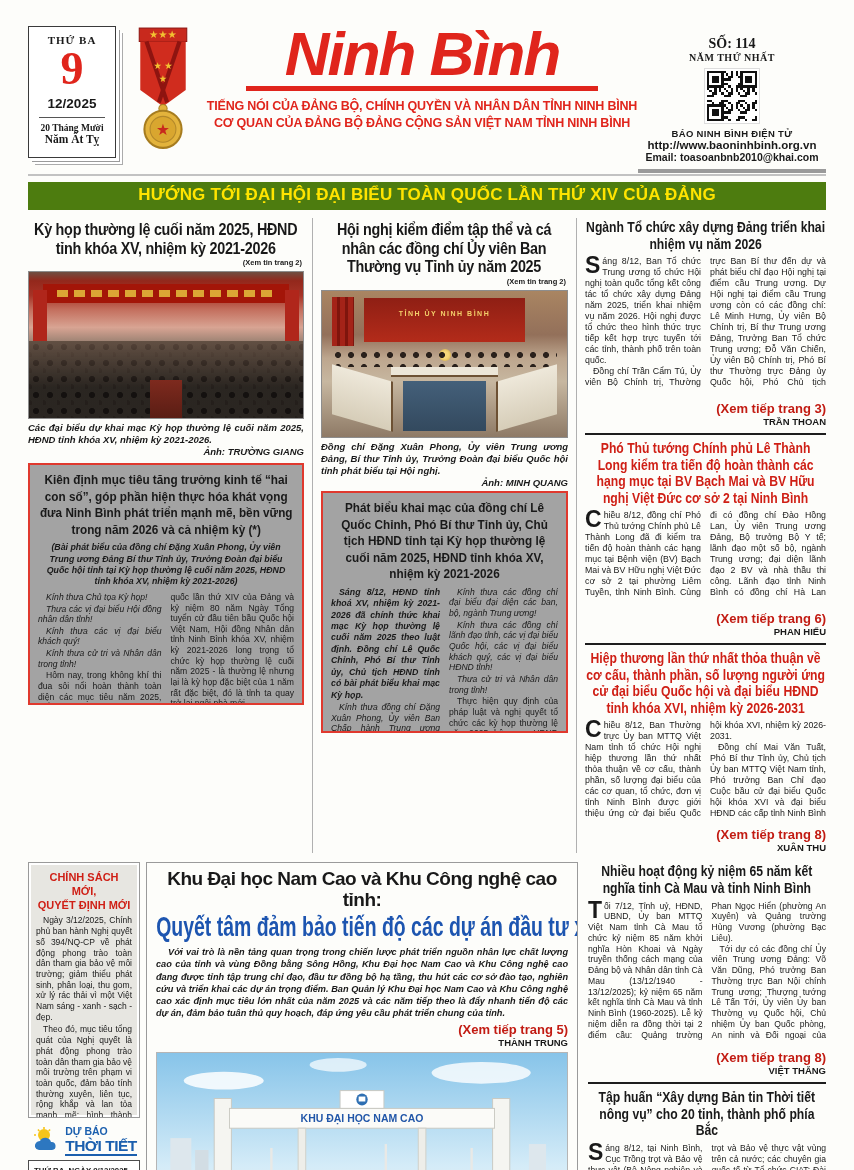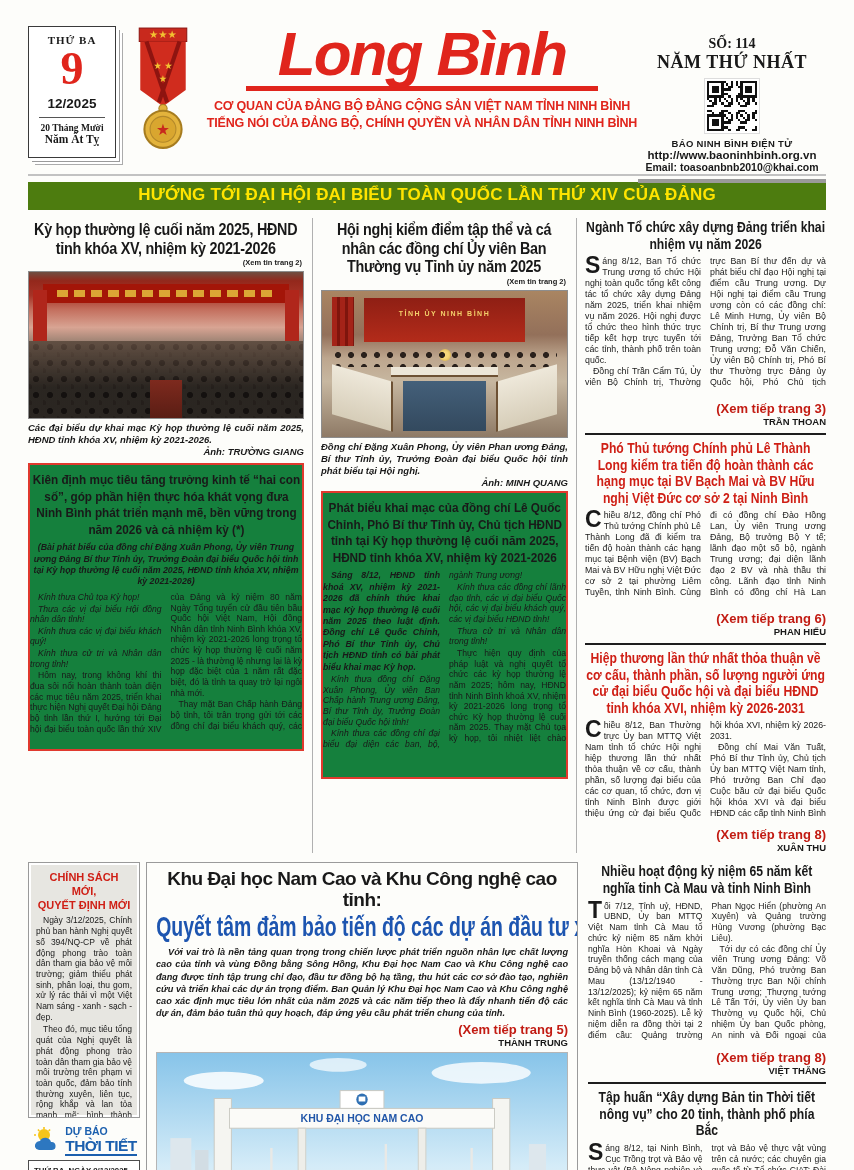--- a/index.html
+++ b/index.html
@@ -19,21 +19,21 @@
   .cal-lunar1 { font-size:9.5px; font-weight:bold; font-family:"Liberation Serif","DejaVu Serif",serif; }
   .cal-lunar2 { font-size:11.5px; font-weight:bold; font-family:"Liberation Serif","DejaVu Serif",serif; }
   .medal { width:66px; margin:6px 10px 0 14px; flex:none; }
   .mast-center { flex:1; text-align:center; padding-top:2px; }
   .mast-title { color:#e0251c; font-size:62px; font-weight:bold; font-style:italic; line-height:1.02;
                 letter-spacing:-2px; white-space:nowrap; }
   .mast-rule { height:5px; background:#e0251c; width:352px; margin:1px auto 7px; }
   .tagline { color:#e0251c; font-weight:bold; font-size:12.5px; line-height:1.35; letter-spacing:-0.2px; white-space:nowrap; }
   .mast-right { width:188px; text-align:center; padding-top:16px; flex:none; }
   .issue { font-size:14px; font-weight:bold; font-family:"Liberation Serif","DejaVu Serif",serif; }
-  .yearlbl { font-size:18px; font-weight:bold; letter-spacing:.5px; font-family:"Liberation Serif","DejaVu Serif",serif; }
+  .yearlbl { font-size:10px; font-weight:bold; letter-spacing:.5px; font-family:"Liberation Serif","DejaVu Serif",serif; }
   .qr { width:56px; height:56px; margin:5px auto 4px; display:grid; grid-template-columns:repeat(21,1fr);
         grid-template-rows:repeat(21,1fr); background:#fff; padding:2px; border:1px solid #ddd; }
   .qr i { background:transparent; } .qr i.on { background:#111; }
   .online { font-size:9.5px; font-weight:bold; letter-spacing:.3px; }
   .website { font-size:11.5px; font-weight:bold; }
   .email { font-size:10.5px; font-weight:bold; }
   .gray-bar { height:4px; background:#9a9a9a; margin-top:6px; }
   .header-rule { height:2px; background:#c2c2c2; margin-top:4px; }
 
   
@@ -43,21 +43,21 @@
   
   .top-grid { display:grid; grid-template-columns:276px 256px 250px; column-gap:8px; margin-top:8px; }
   .colB,.colC { border-left:1px solid #b0b0b0; padding-left:8px; }
   h2.col-head { font-size:16.5px; font-weight:bold; text-align:center; line-height:1.13; letter-spacing:-0.3px; margin:2px 0 1px; }
   .see-note { text-align:right; font-size:7.5px; font-weight:bold; margin:1px 2px 4px; }
   .photo { position:relative; height:148px; border:1px solid #8d8d8d; overflow:hidden; }
   .caption { font-size:9.5px; font-style:italic; font-weight:bold; text-align:justify; line-height:1.25;
              margin-top:3px; min-height:38px; }
   .credit { text-align:right; }
   .cond { display:block; width:115%; margin-left:-7.5%; transform:scaleX(0.87); transform-origin:center; }
-  .red-box { border:2px solid #e0392e; padding:6px 0 5px; margin-top:3px; height:288px; overflow:hidden; background:#15803d; }
+  .red-box { border:2px solid #e0392e; padding:6px 8px 5px; margin-top:3px; height:242px; overflow:hidden; background:#a3a3a3; }
   .red-box h3 { font-size:13.5px; font-weight:bold; text-align:center; line-height:1.22; margin:1px 0 4px; }
   .byline-it { font-size:8.8px; font-weight:bold; font-style:italic; text-align:center; line-height:1.3; margin-bottom:4px; }
   .speech-body { column-count:2; column-gap:9px; column-fill:auto; height:146px; overflow:hidden;
                  font-size:8.6px; line-height:1.24; text-align:justify; }
   .speech-body p { margin-bottom:1px; text-indent:8px; }
   .greet { font-style:italic; }
   .cont { color:#c21b12; font-weight:bold; font-size:13px; text-align:right; margin-top:3px; }
   .author { font-weight:bold; font-size:9.5px; text-align:right; }
   .controw { margin-top:2px; }
 
@@ -160,24 +160,24 @@
         <text x="30" y="42" text-anchor="middle" font-size="9" fill="#f2c231">★ ★</text>
         <text x="30" y="54" text-anchor="middle" font-size="9" fill="#f2c231">★</text>
         <circle cx="30" cy="80" r="4" fill="#e3b33c" stroke="#a67c1f"></circle>
         <circle cx="30" cy="100" r="18" fill="#e3b33c" stroke="#a67c1f" stroke-width="2"></circle>
         <circle cx="30" cy="100" r="12.5" fill="#d9a62f" stroke="#b3882a"></circle>
         <text x="30" y="106" text-anchor="middle" font-size="15" fill="#c8291d">★</text>
       </svg>
     </div>
 
     <div class="mast-center">
-      <div class="mast-title">Long Bình</div>
+      <div class="mast-title">Ninh Bình</div>
       <div class="mast-rule"></div>
+      <div class="tagline">TIẾNG NÓI CỦA ĐẢNG BỘ, CHÍNH QUYỀN VÀ NHÂN DÂN TỈNH NINH BÌNH</div>
       <div class="tagline">CƠ QUAN CỦA ĐẢNG BỘ ĐẢNG CỘNG SẢN VIỆT NAM TỈNH NINH BÌNH</div>
-      <div class="tagline">TIẾNG NÓI CỦA ĐẢNG BỘ, CHÍNH QUYỀN VÀ NHÂN DÂN TỈNH NINH BÌNH</div>
     </div>
 
     <div class="mast-right">
       <div class="issue">SỐ: 114</div>
       <div class="yearlbl">NĂM THỨ NHẤT</div>
       <div class="qr">
           <i class="on"></i>
           <i class="on"></i>
           <i class="on"></i>
           <i class="on"></i>
@@ -678,21 +678,21 @@
           <span>TỈNH ỦY NINH BÌNH</span>
         </div>
         <div class="p2-emblem"></div>
         <div class="p2-heads"></div>
         <div class="p2-table-head"></div>
         <div class="p2-table-left"></div>
         <div class="p2-table-right"></div>
         <div class="p2-carpet"></div>
       </div>
       <div class="caption">
-        <span>Đồng chí Đặng Xuân Phong, Ủy viên Phan ương Đảng, Bí thư Tỉnh ủy, Trưởng Đoàn đại biểu Quốc hội tỉnh phát biểu tại Hội nghị.</span>
+        <span>Đồng chí Đặng Xuân Phong, Ủy viên Trung ương Đảng, Bí thư Tỉnh ủy, Trưởng Đoàn đại biểu Quốc hội tỉnh phát biểu tại Hội nghị.</span>
         <div class="credit">Ảnh: MINH QUANG</div>
       </div>
       <div class="red-box">
         <h3>
             <span class="cond">Phát biểu khai mạc của đồng chí Lê Quốc Chỉnh, Phó Bí thư Tỉnh ủy, Chủ tịch HĐND tỉnh tại Kỳ họp thường lệ cuối năm 2025, HĐND tỉnh khóa XV, nhiệm kỳ 2021-2026</span>
           </h3>
         <div class="speech-body" style="height:180px">
           <p class="byline-it" style="text-align:justify">Sáng 8/12, HĐND tỉnh khoá XV, nhiệm kỳ 2021-2026 đã chính thức khai mạc Kỳ họp thường lệ cuối năm 2025 theo luật định. Đồng chí Lê Quốc Chỉnh, Phó Bí thư Tỉnh ủy, Chủ tịch HĐND tỉnh có bài phát biểu khai mạc Kỳ họp.</p>
           <p class="greet">Kính thưa đồng chí Đặng Xuân Phong, Ủy viên Ban Chấp hành Trung ương Đảng, Bí thư Tỉnh ủy, Trưởng Đoàn đại biểu Quốc hội tỉnh!</p>
           <p class="greet">Kính thưa các đồng chí đại biểu đại diện các ban, bộ, ngành Trung ương!</p>

